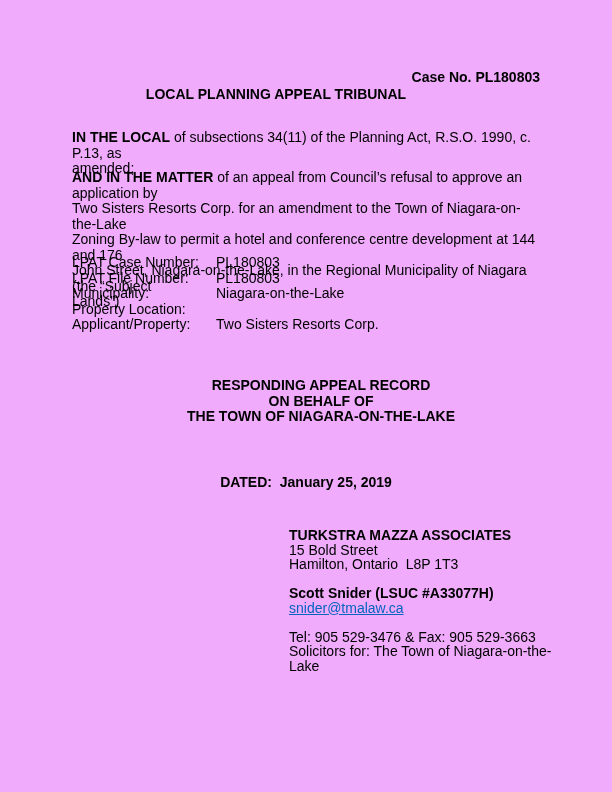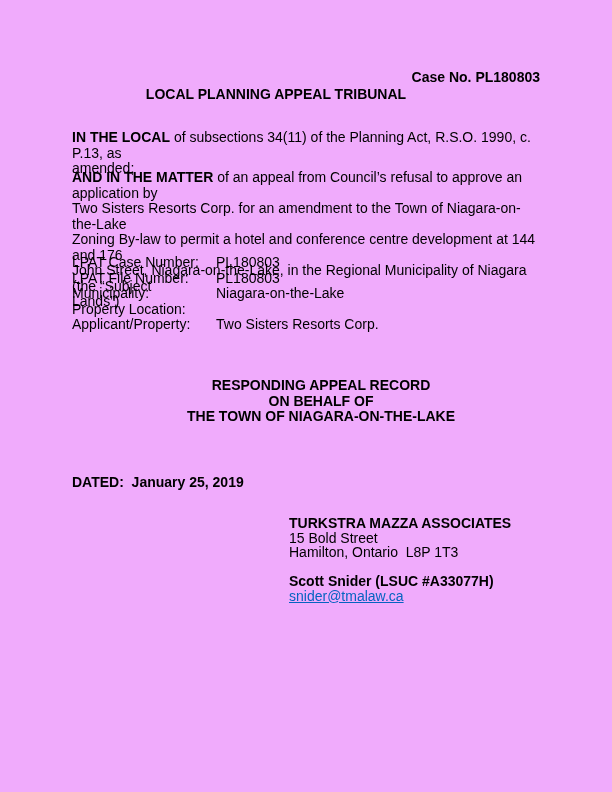--- a/index.html
+++ b/index.html
@@ -50,29 +50,30 @@
     width: 612px;
     text-align: center;
     font-weight: bold;
     white-space: pre-wrap;
     padding-left: 15px;
   }
   .dated {
     top: 475px;
     font-weight: bold;
     white-space: pre-wrap;
+    text-align: center;
   }
 
   .counsel {
     top: 516px;
     left: 289px;
     width: 280px;
     line-height: 14.5px;
   }
-  .counsel .firm { font-weight: bold; }
+  .counsel .firm { font-weight: bold; margin-top: 12px; }
   .counsel .address { white-space: pre-wrap; }
   .counsel .group { margin-top: 14.5px; }
   .lawyer-name { font-weight: bold; }
   a.email-link {
     color: #0563C1;
     text-decoration: underline;
     cursor: pointer;
     display: inline-block;
   }
 </style>
@@ -130,15 +131,19 @@
     <div class="firm">TURKSTRA MAZZA ASSOCIATES</div>
     <div class="address">15 Bold Street
 Hamilton, Ontario  L8P 1T3</div>
 
 
     <div class="group">
       <div class="lawyer-name">Scott Snider (LSUC #A33077H)</div>
       <a class="email-link">snider@tmalaw.ca</a>
     </div>
 
+    <div class="group">
+      <div>Tel: 905 529-3476 &amp; Fax: 905 529-3663</div>
+      <div>Solicitors for: The Town of Niagara-on-the-Lake</div>
+    </div>
   </div>
 
 </div>
 
 </body></html>

